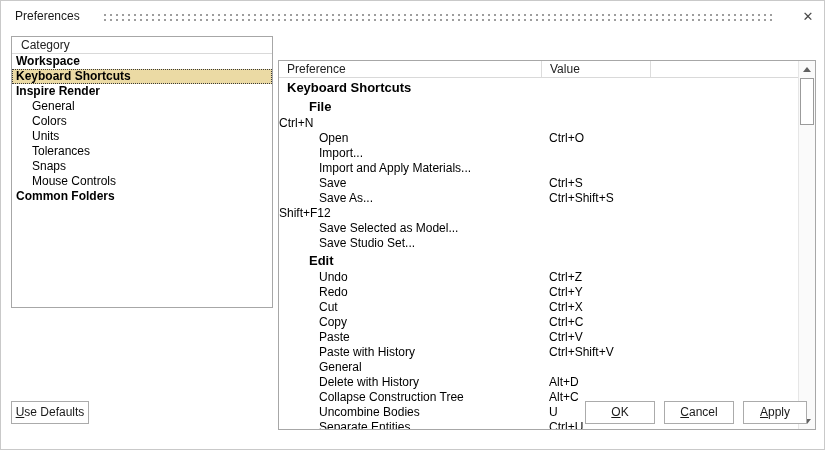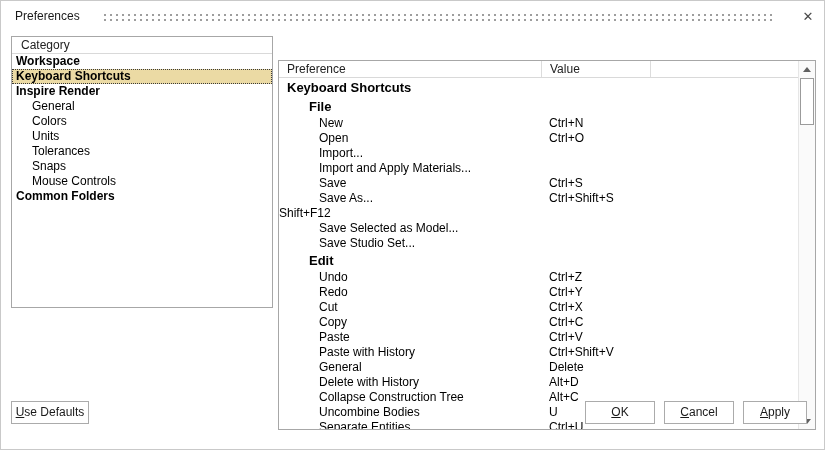--- a/index.html
+++ b/index.html
@@ -171,21 +171,20 @@
     <div id="pref-rows" class="pref-rows">
         <div class="pref-row section">
           <div class="pref-label">Keyboard Shortcuts</div>
           <div class="pref-value"></div>
         </div>
         <div class="pref-row subsection">
           <div class="pref-label">File</div>
           <div class="pref-value"></div>
         </div>
         <div class="pref-row item">
-          <div class="pref-label">New</div>
           <div class="pref-value">Ctrl+N</div>
         </div>
         <div class="pref-row item">
           <div class="pref-label">Open</div>
           <div class="pref-value">Ctrl+O</div>
         </div>
         <div class="pref-row item">
           <div class="pref-label">Import...</div>
           <div class="pref-value"></div>
         </div>
@@ -235,21 +234,20 @@
         <div class="pref-row item">
           <div class="pref-label">Paste</div>
           <div class="pref-value">Ctrl+V</div>
         </div>
         <div class="pref-row item">
           <div class="pref-label">Paste with History</div>
           <div class="pref-value">Ctrl+Shift+V</div>
         </div>
         <div class="pref-row item">
           <div class="pref-label">General</div>
-          <div class="pref-value">Delete</div>
         </div>
         <div class="pref-row item">
           <div class="pref-label">Delete with History</div>
           <div class="pref-value">Alt+D</div>
         </div>
         <div class="pref-row item">
           <div class="pref-label">Collapse Construction Tree</div>
           <div class="pref-value">Alt+C</div>
         </div>
         <div class="pref-row item">

